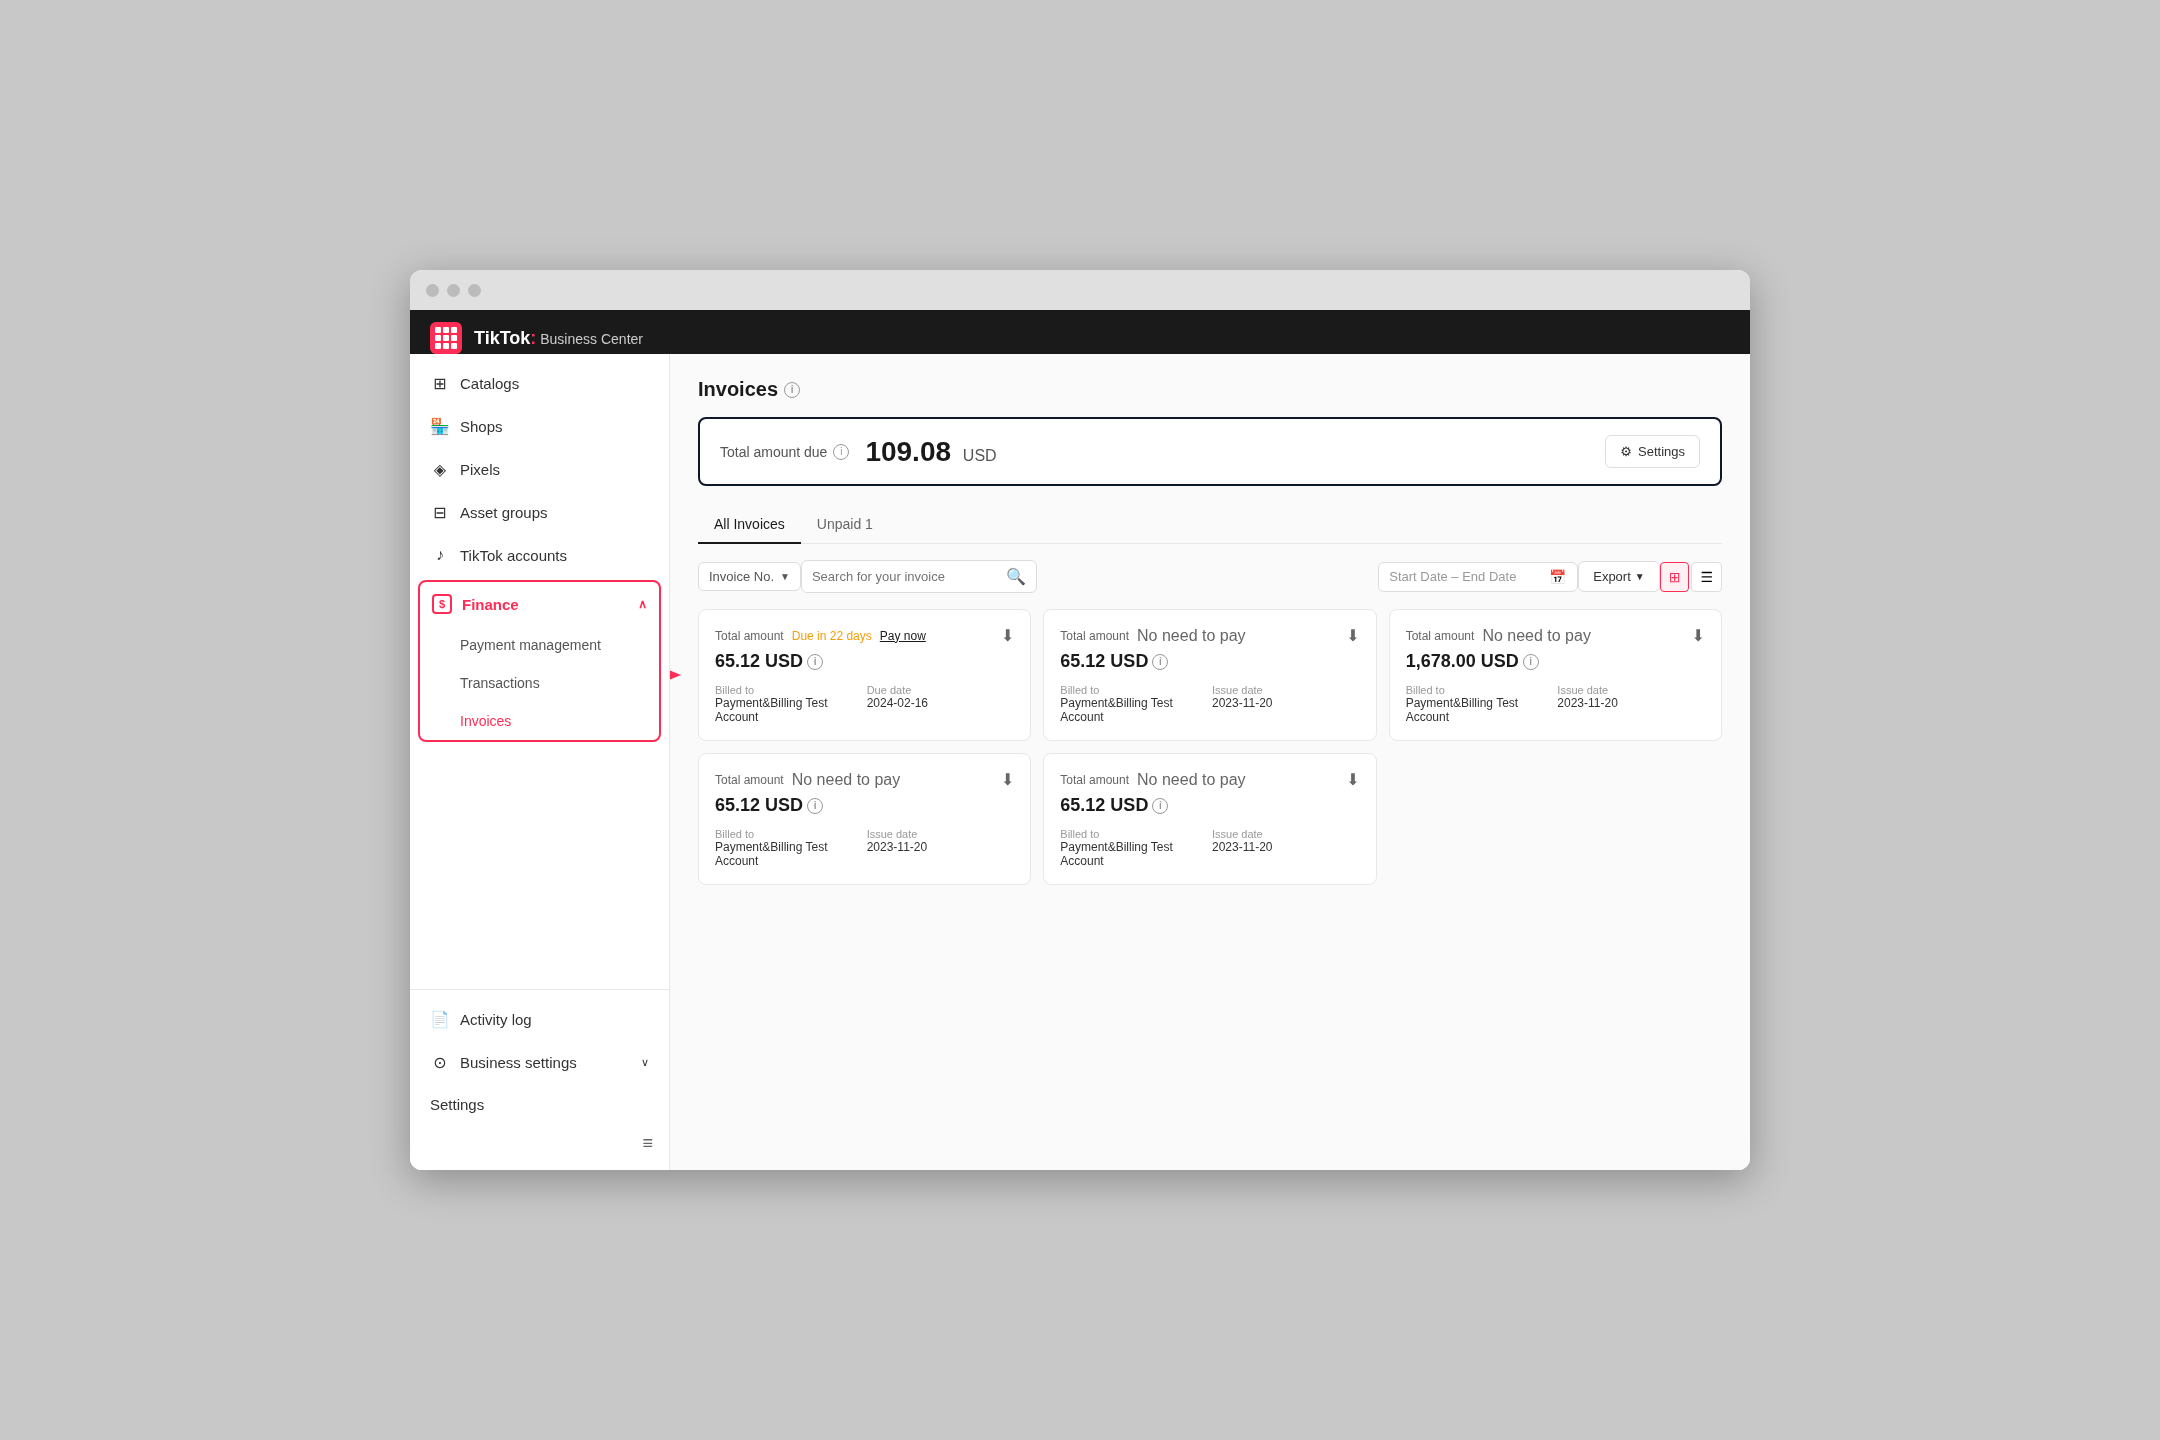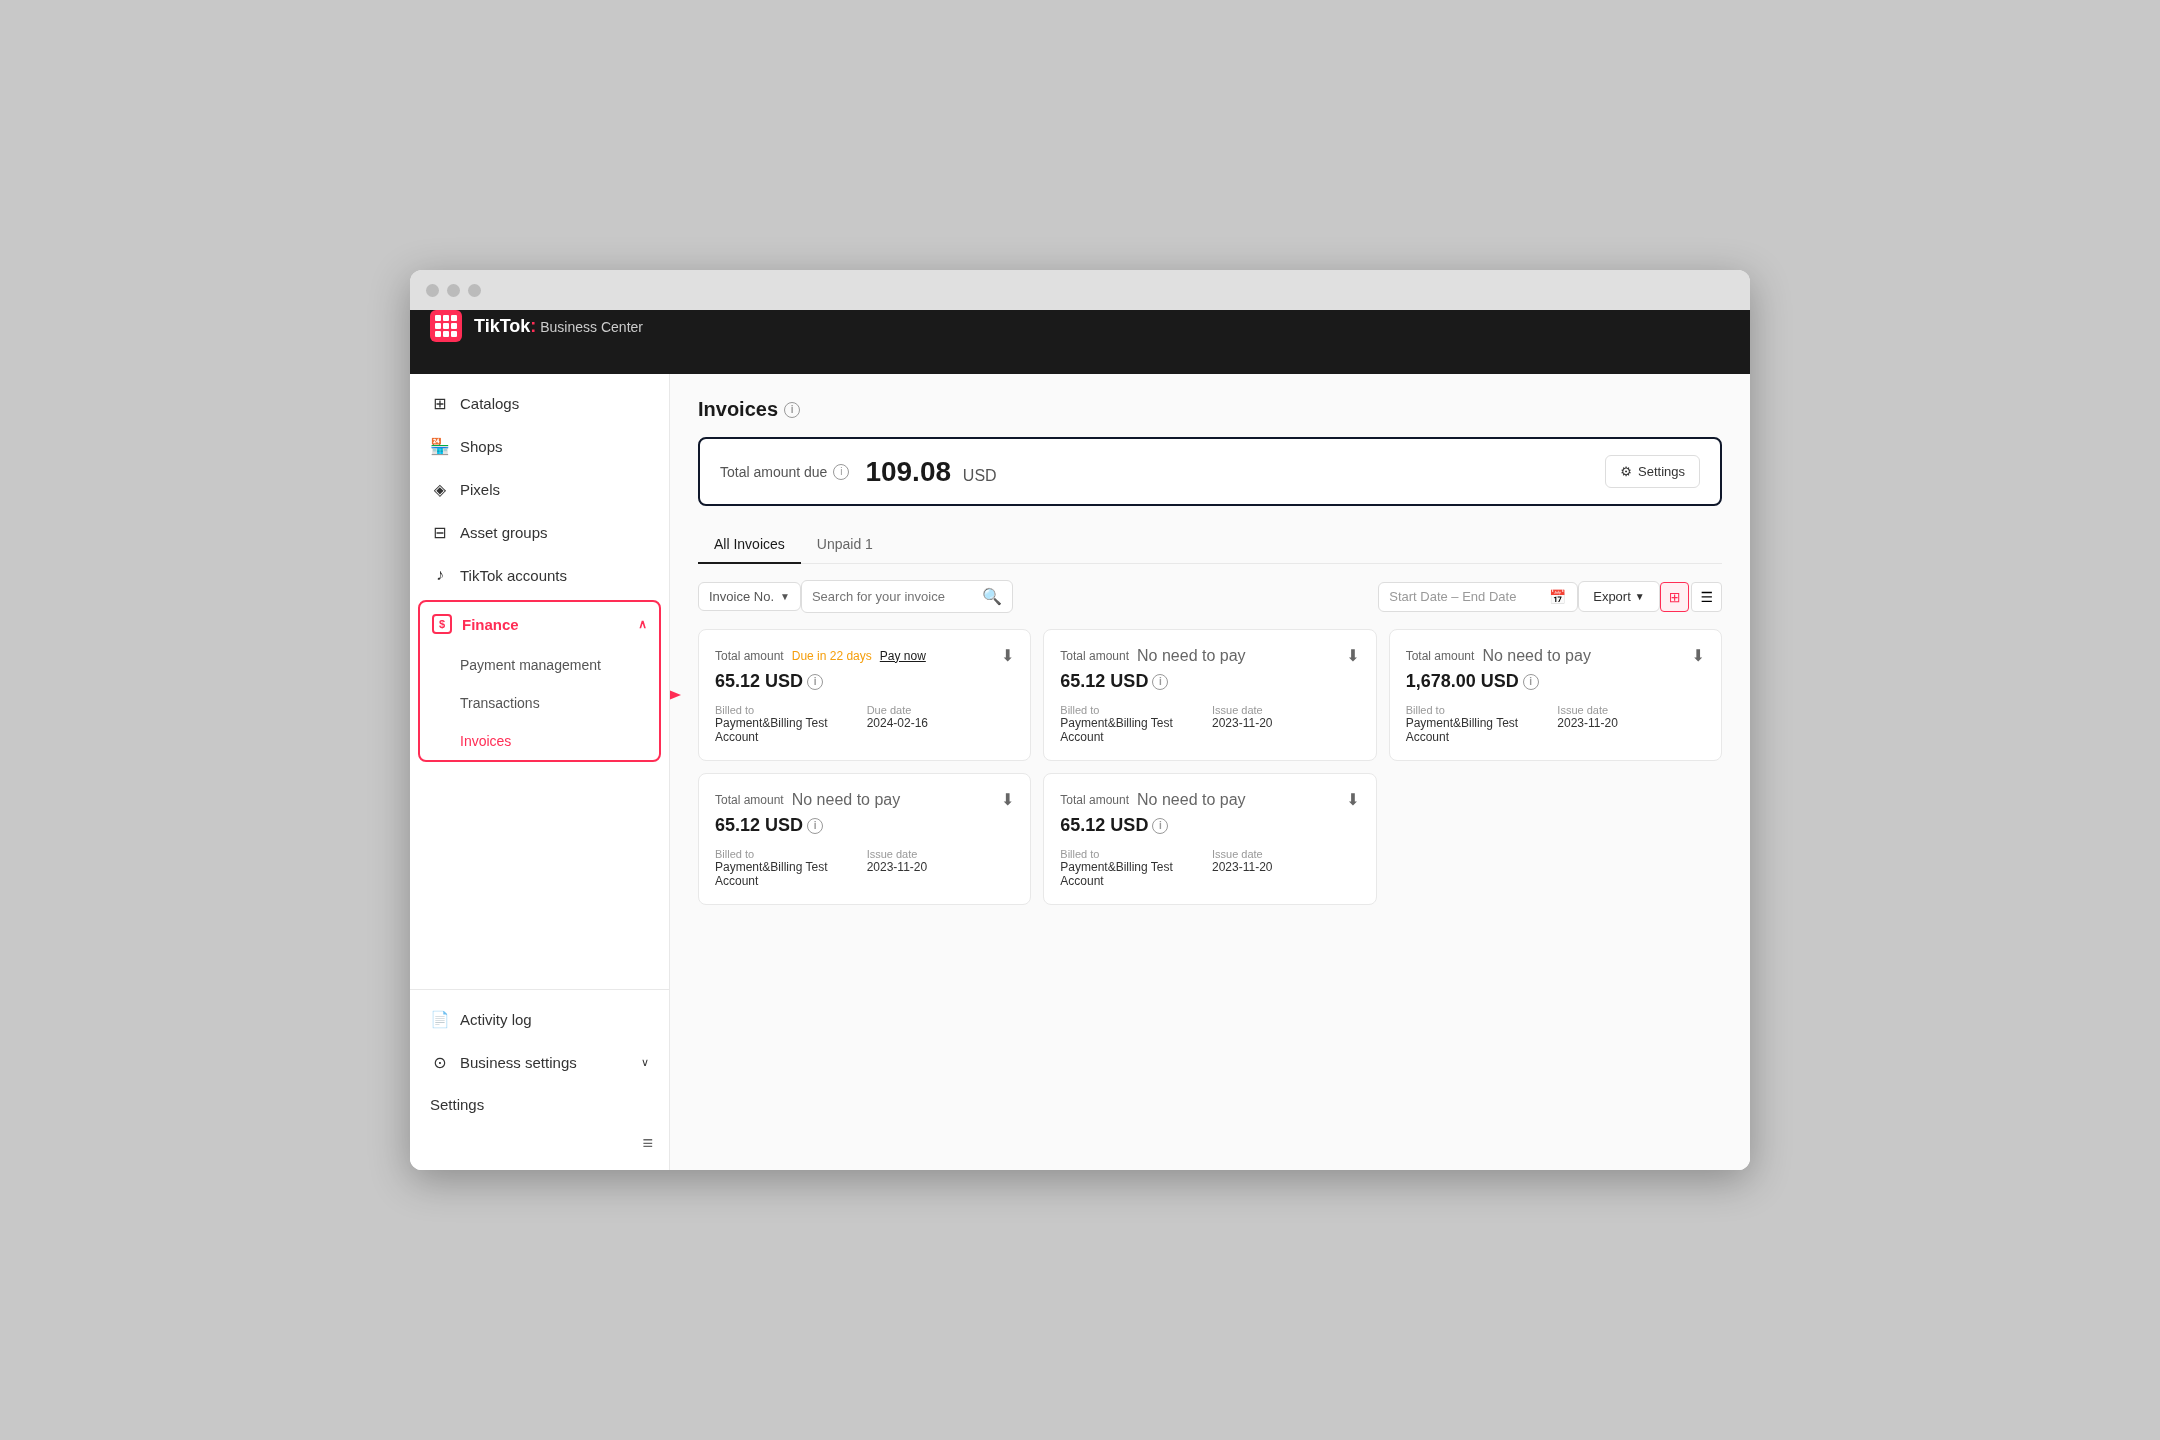--- a/index.html
+++ b/index.html
@@ -37,23 +37,23 @@
     }
     .app-container {
       display: flex;
       flex-direction: column;
       flex: 1;
       overflow: hidden;
     }
     
     .top-nav {
       background: #1a1a1a;
-      height: 64px;
-      display: flex;
-      align-items: flex-start;
+      height: 44px;
+      display: flex;
+      align-items: flex-end;
       padding: 0 20px;
       flex-shrink: 0;
     }
     .nav-logo-area {
       display: flex;
       align-items: center;
       gap: 12px;
     }
     .grid-icon {
       width: 32px; height: 32px;
@@ -245,21 +245,21 @@
       cursor: pointer;
     }
     .search-box {
       display: flex;
       align-items: center;
       border: 1px solid #ddd;
       border-radius: 6px;
       padding: 6px 10px;
       gap: 6px;
       background: white;
-      width: 212px;
+      width: 236px;
     }
     .search-box input {
       border: none;
       outline: none;
       font-size: 13px;
       color: #555;
       width: 100%;
       background: transparent;
     }
     .date-picker {

